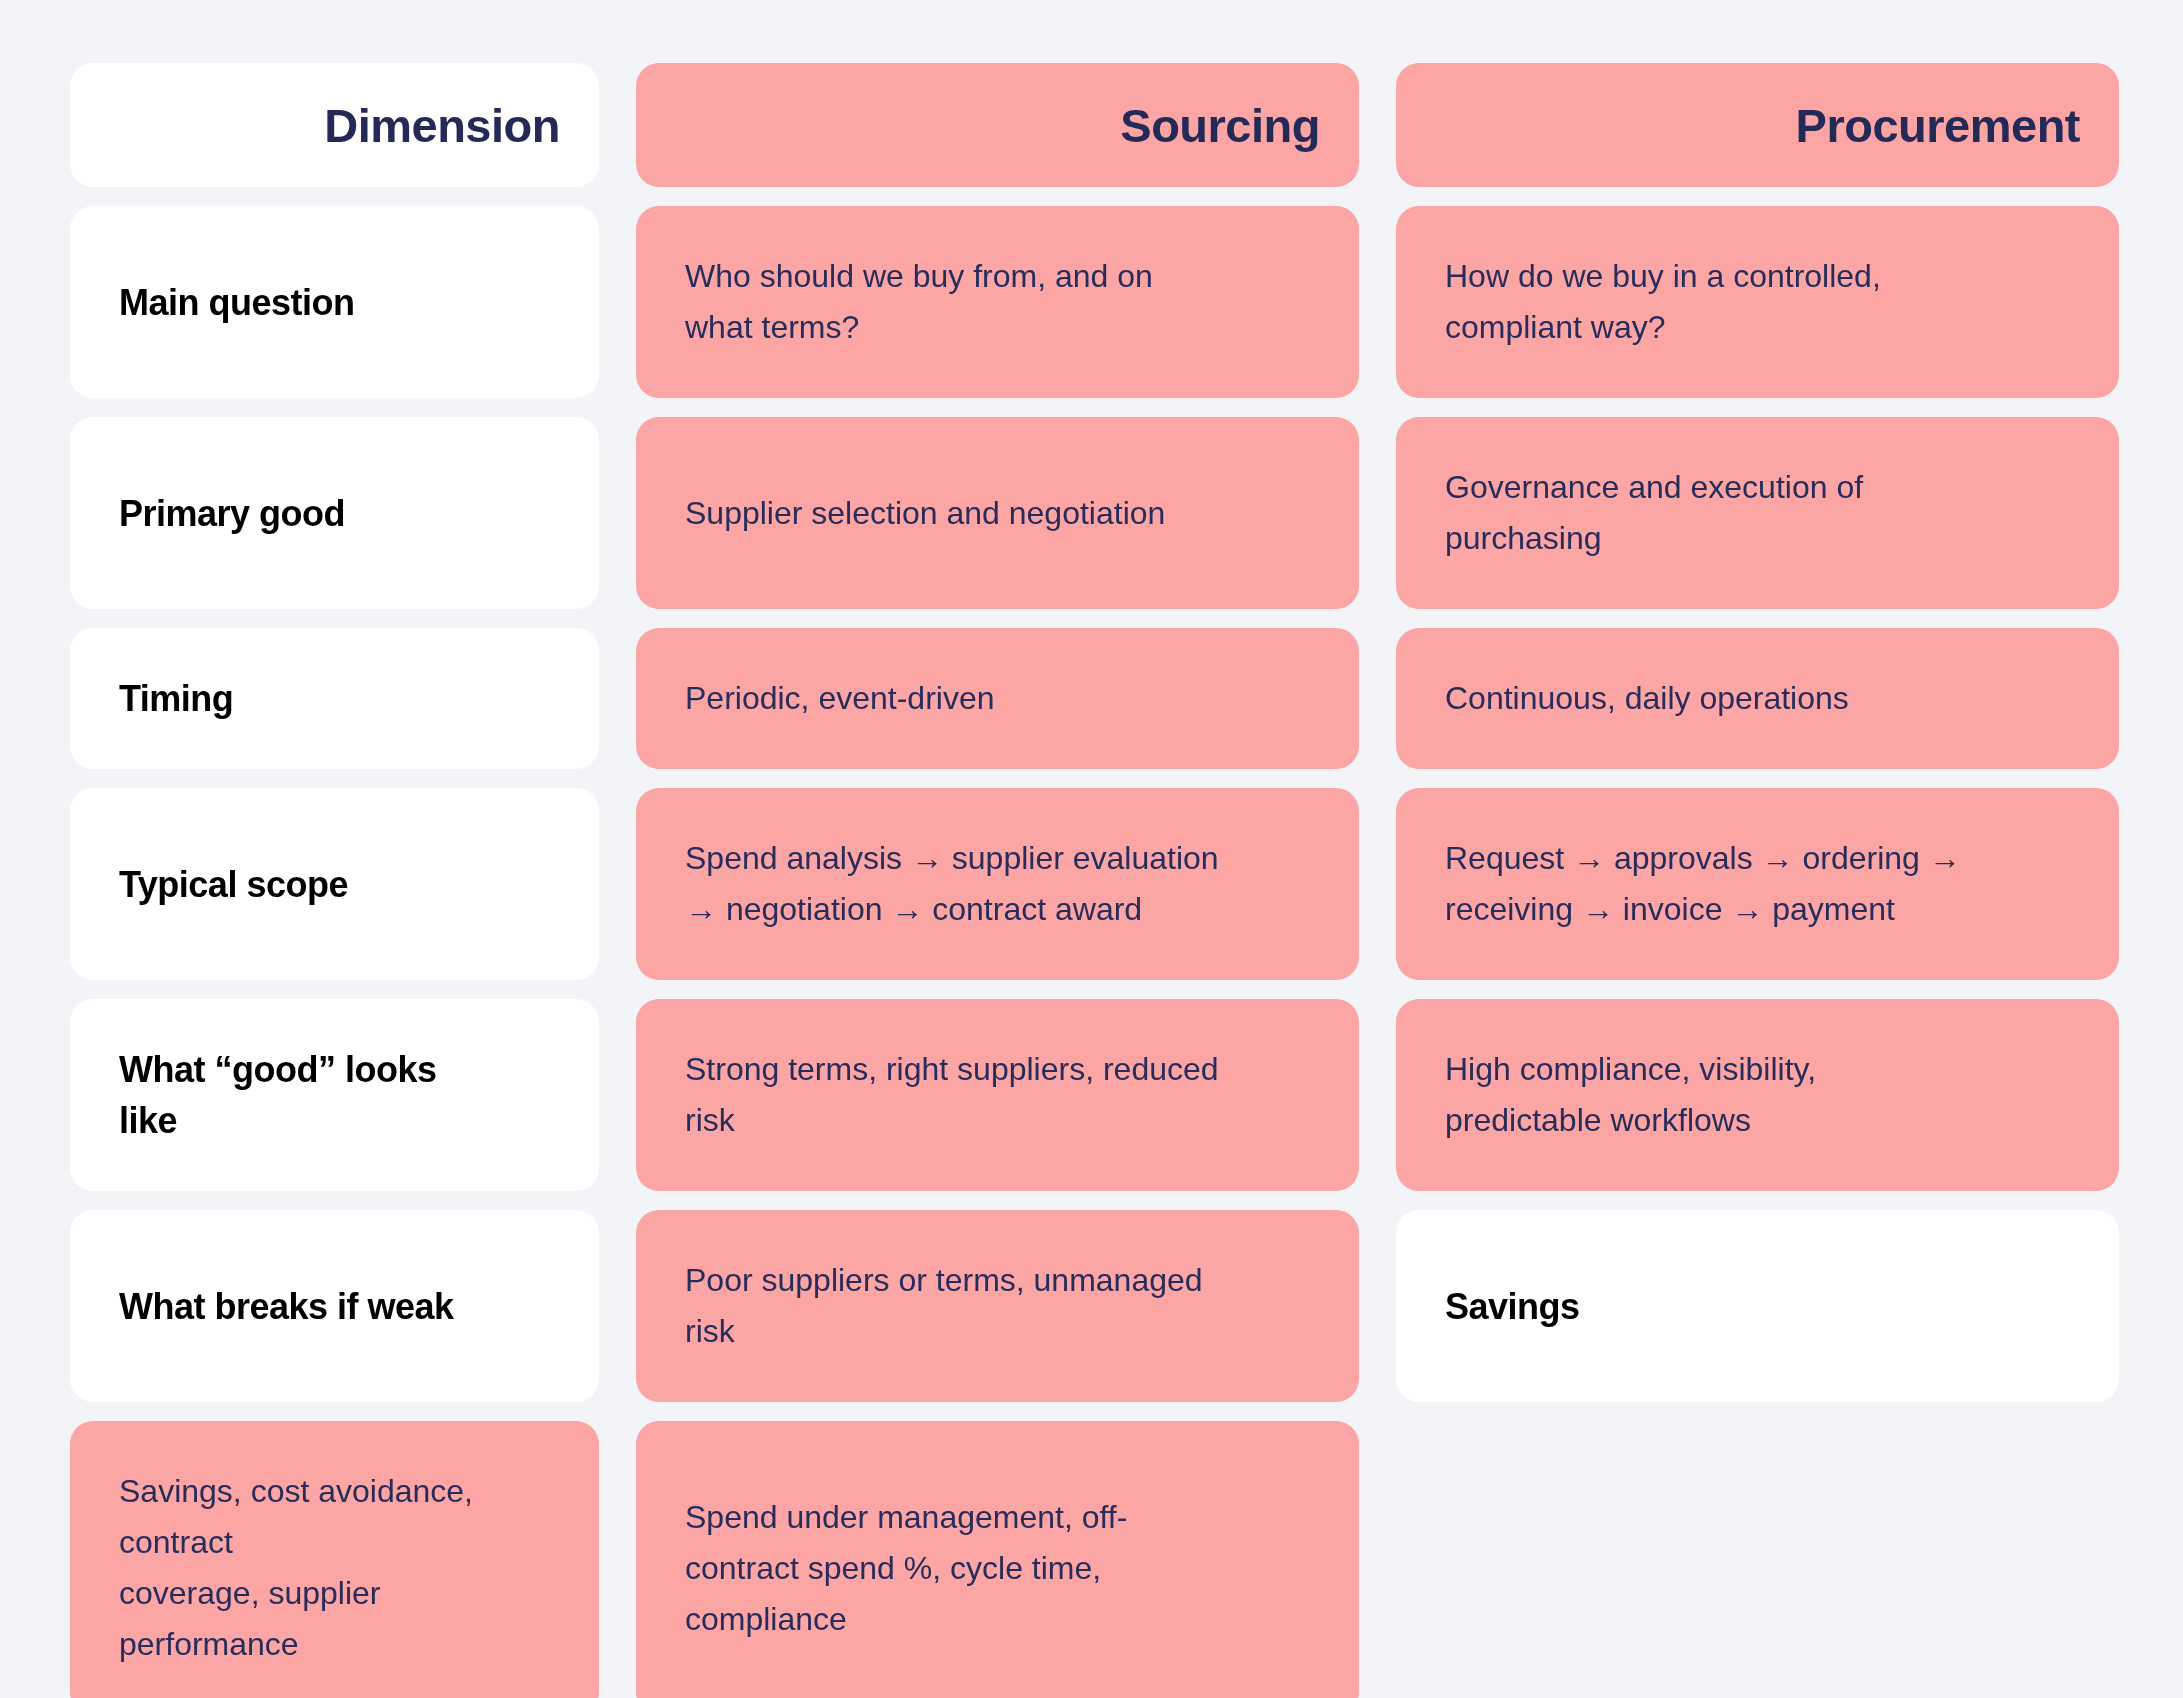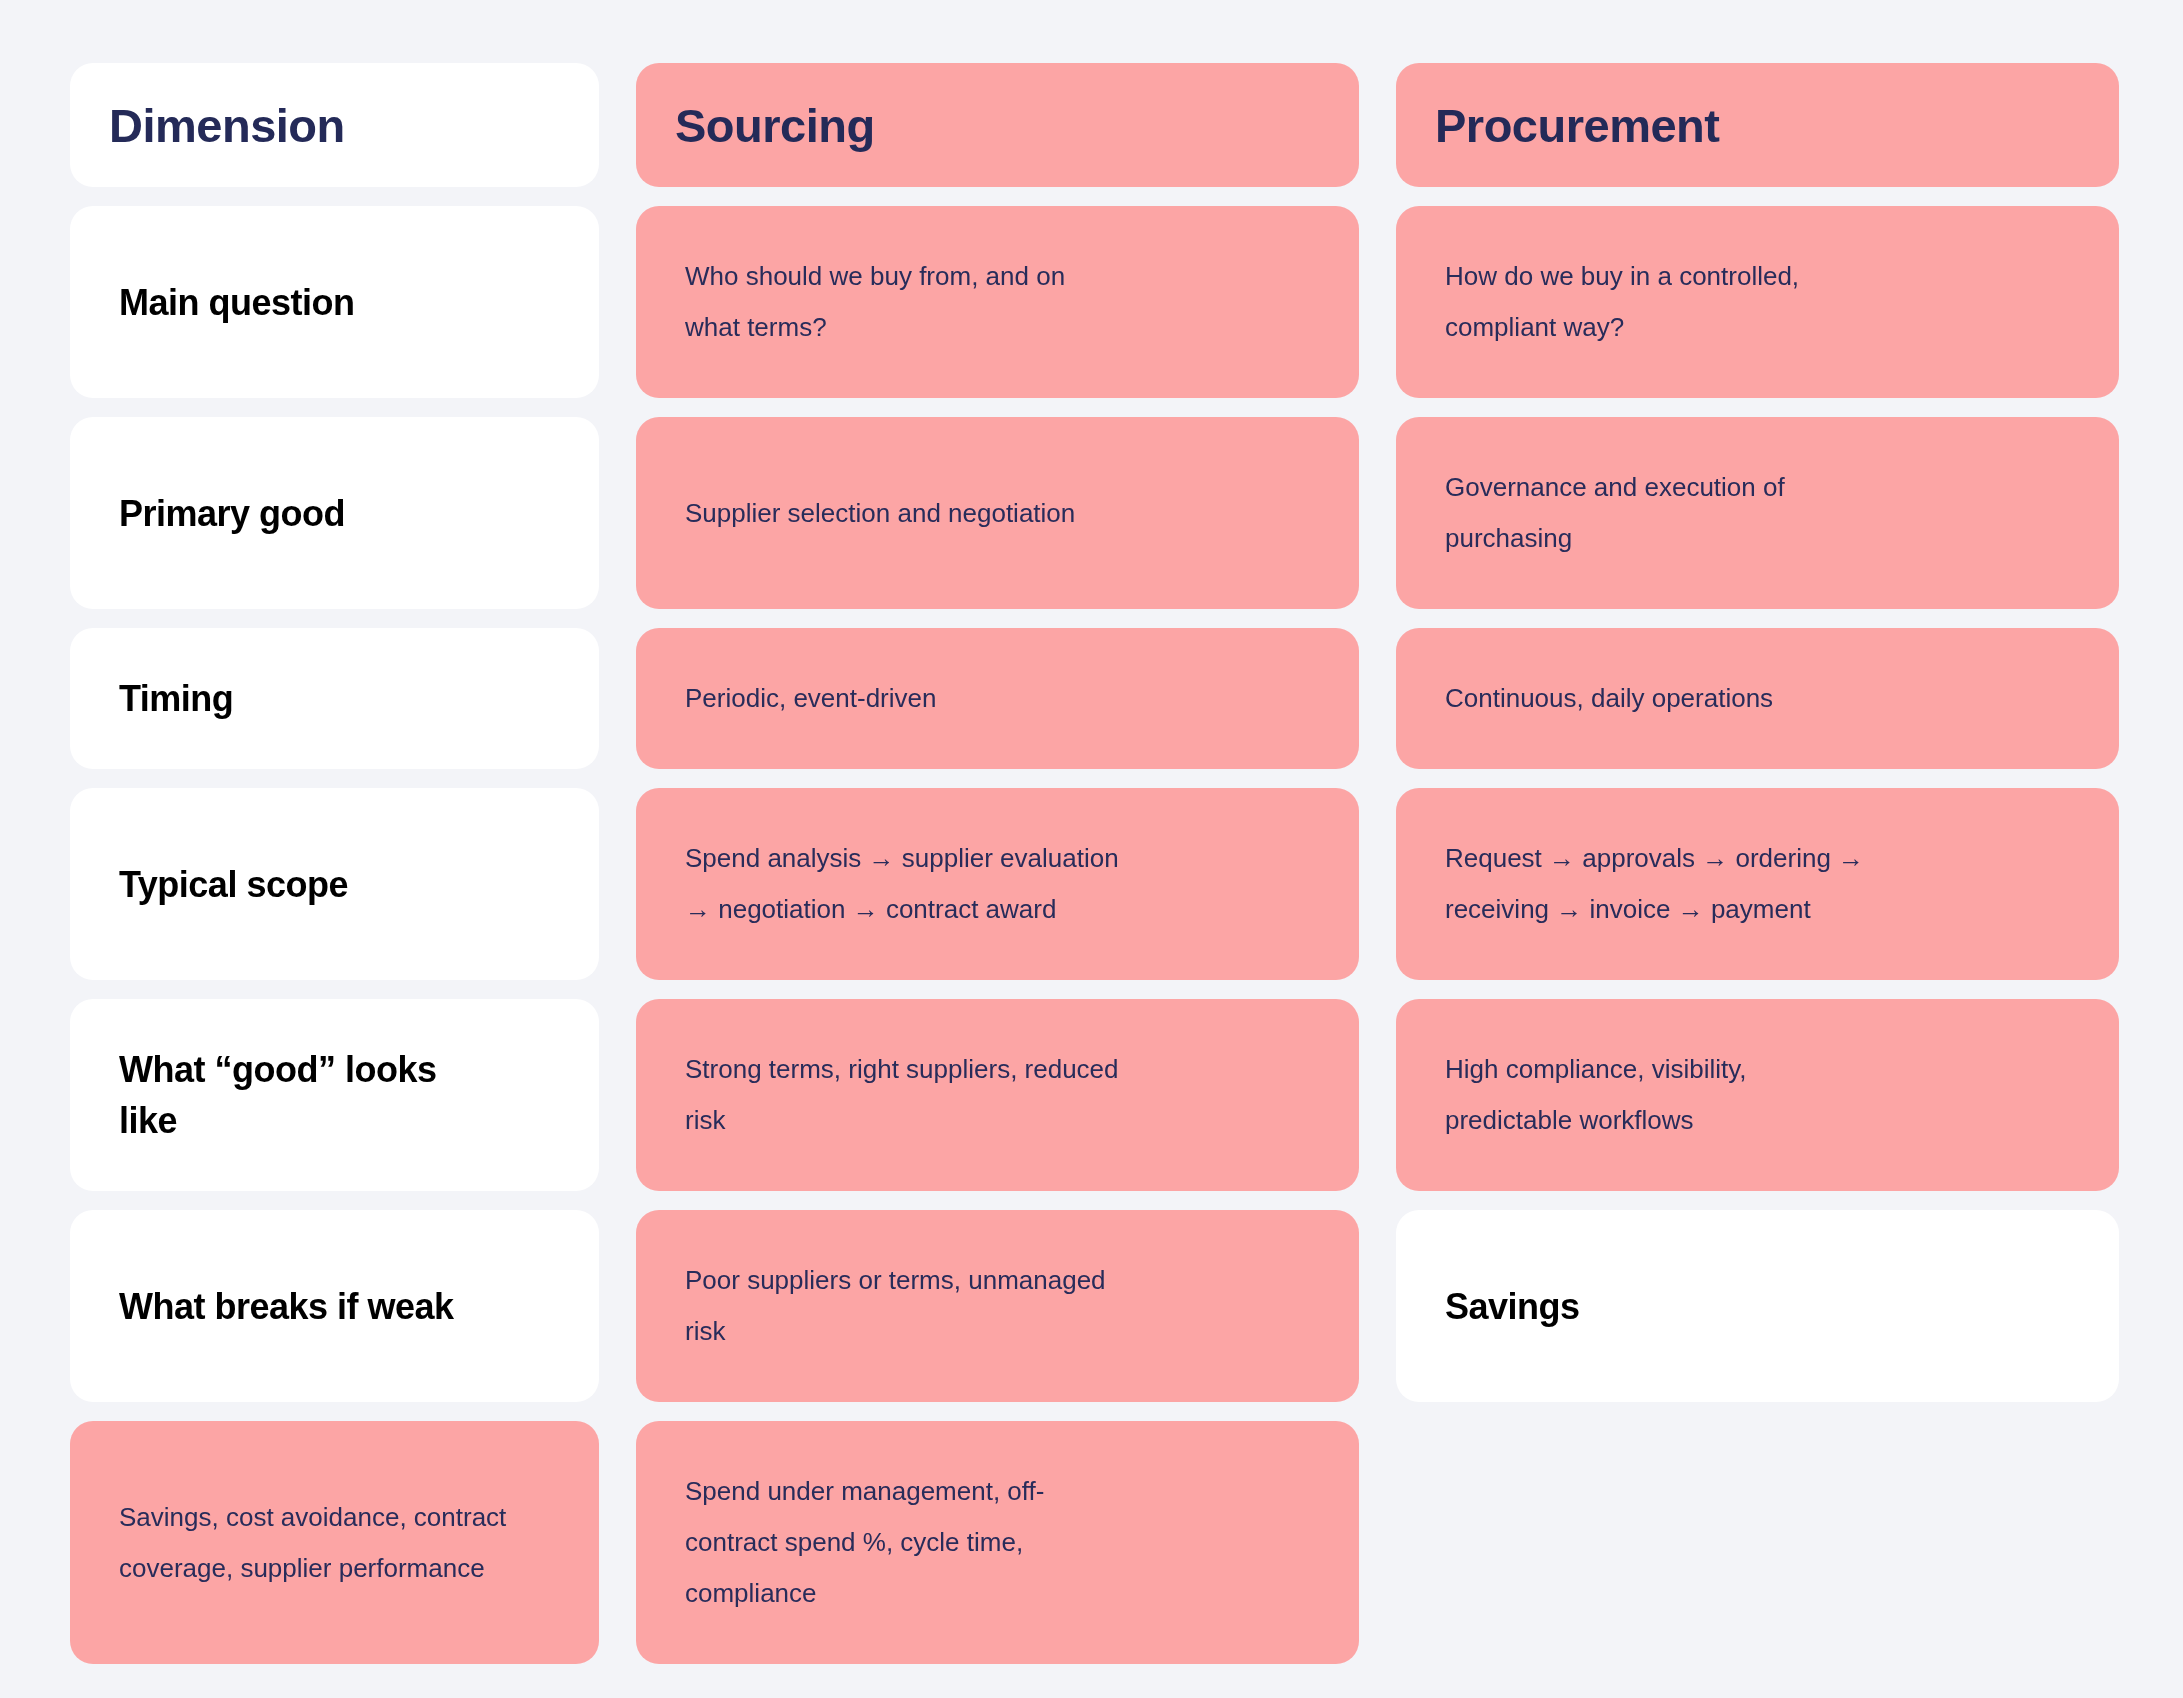--- a/index.html
+++ b/index.html
@@ -32,40 +32,40 @@
     align-items: center;
     box-sizing: border-box;
   }
   .cell-white {
     background: #ffffff;
   }
   .cell-lavender {
     background: #fca5a5;
   }
   .cell-header {
-    justify-content: flex-start;
+    justify-content: flex-end;
     min-height: 124px;
     padding: 19.4px 39px;
     font-size: 47px;
     font-weight: 700;
     letter-spacing: -0.5px;
     color: #242a58;
   }
   .cell-label {
     padding: 39px 49px;
     font-size: 36px;
     font-weight: 700;
     line-height: 51px;
     letter-spacing: -0.5px;
     color: #000000;
     white-space: pre-line;
   }
   .cell-body {
     padding: 45px 49px;
-    font-size: 26px;
+    font-size: 32px;
     font-weight: 400;
     line-height: 51px;
     white-space: pre-line;
   }
 </style>
 </head>
 <body>
 
 <div class="comparison-table">
 

